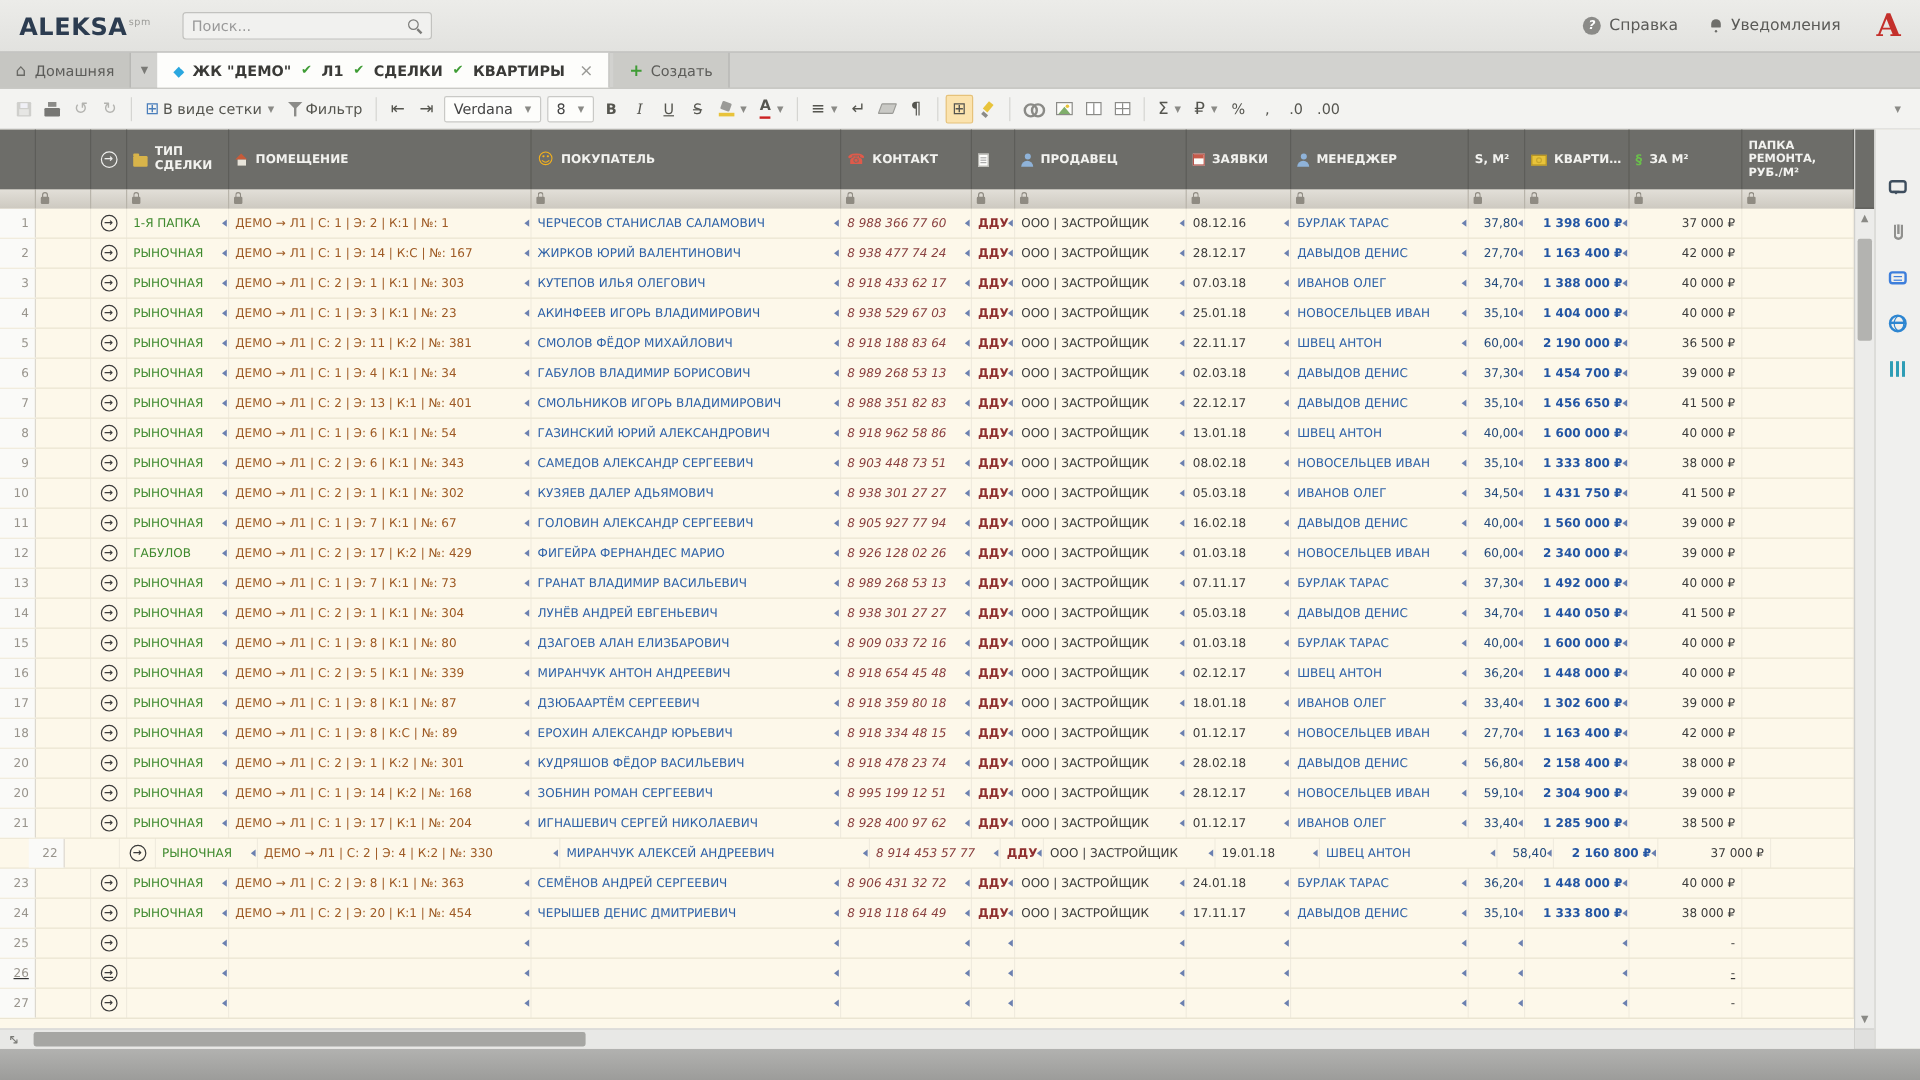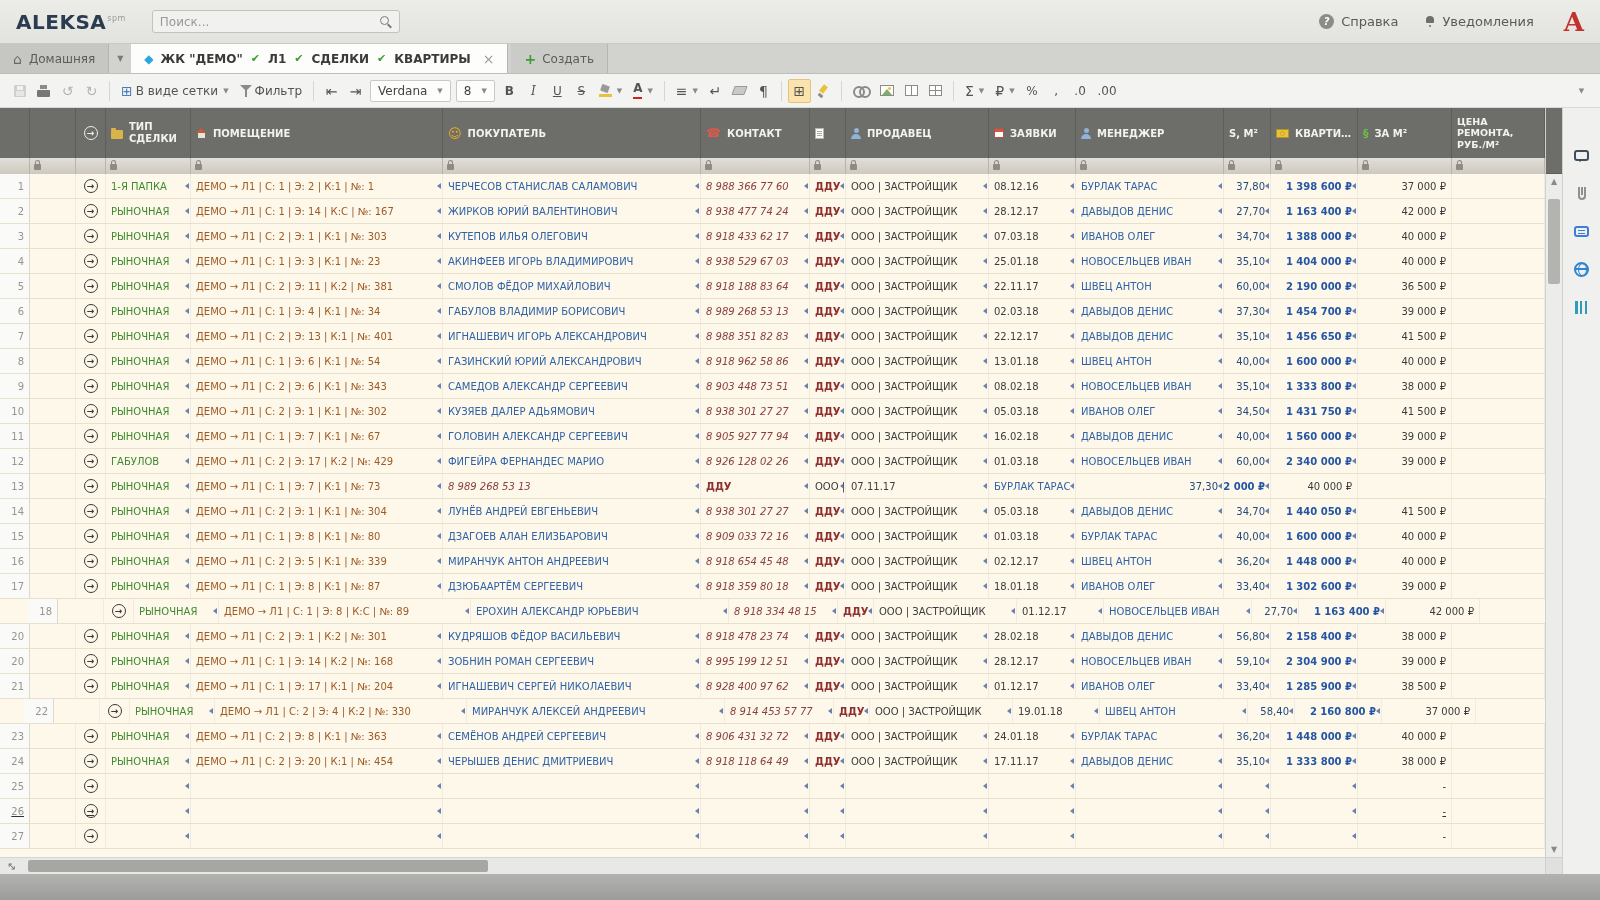--- a/index.html
+++ b/index.html
@@ -4,21 +4,21 @@
 <style>
   *{box-sizing:border-box;margin:0;padding:0}
   html,body{width:1600px;height:900px;overflow:hidden}
   body{font-family:"DejaVu Sans","Liberation Sans",sans-serif;background:#a5a5a3;color:#333}
   .app{width:1600px;height:900px;display:flex;flex-direction:column}
 
   
   .topbar{height:44px;background:linear-gradient(#ecece9,#e2e2df);border-bottom:1px solid #c9c9c6;display:flex;align-items:center;padding:0 16px;flex:none}
   .logo{font-weight:bold;font-size:20px;color:#2c3c50;letter-spacing:.5px;cursor:pointer}
   .logo sup{font-size:8px;color:#9a9a97;font-weight:normal;margin-left:1px}
-  .search{margin-left:26px;width:248px;height:23px;background:#f1f1ef;border:1px solid #c2c2bf;border-radius:3px;display:flex;align-items:center;padding:0 7px}
+  .search{margin-left:26px;width:208px;height:23px;background:#f1f1ef;border:1px solid #c2c2bf;border-radius:3px;display:flex;align-items:center;padding:0 7px}
   .search input{border:none;background:transparent;outline:none;flex:1;font-size:12px;color:#555;font-family:inherit}
   .search input::placeholder{color:#999}
   .magico{width:13px;height:13px;position:relative;flex:none;cursor:pointer}
   .magico::before{content:"";position:absolute;top:1px;left:1px;width:7px;height:7px;border:1.5px solid #7c7c79;border-radius:50%}
   .magico::after{content:"";position:absolute;bottom:1px;right:0;width:5px;height:2px;background:#7c7c79;transform:rotate(45deg)}
   .topbar-right{margin-left:auto;display:flex;align-items:center;gap:26px;font-size:13px;color:#5a5a57}
   .tbr-item{display:flex;align-items:center;cursor:pointer}
   .qicon{width:15px;height:15px;border-radius:50%;background:#8b8b88;color:#fff;font-size:10px;font-weight:bold;display:inline-flex;align-items:center;justify-content:center;margin-right:7px}
   .bellico{width:11px;height:11px;position:relative;display:inline-block;margin-right:7px}
   .bellico::before{content:"";position:absolute;top:0;left:1.5px;width:8px;height:7px;background:#6e6e6a;border-radius:4px 4px 1px 1px}
@@ -355,21 +355,21 @@
           </div>
           <div class="hcell h-price">
             <span class="hico ico-banknote"></span>
             <span class="hlabel">КВАРТИРЫ</span>
           </div>
           <div class="hcell h-pm2">
             <span class="hico ico-section">§</span>
             <span class="hlabel">ЗА М²</span>
           </div>
           <div class="hcell h-repair">
-            <span class="hlabel">ЦЕНА РЕМОНТА, РУБ./М²</span>
+            <span class="hlabel">ПАПКА РЕМОНТА, РУБ./М²</span>
           </div>
         </div>
       <div class="lock-row" id="lock-row" style="grid-template-columns: 30px 46px 30px 85px 252px 258px 109px 36px 143px 87px 148px 47px 87px 94px 93px;">
           <div class="lcell"></div>
           <div class="lcell">
             <span class="lockico"></span>
           </div>
           <div class="lcell"></div>
           <div class="lcell">
             <span class="lockico"></span>
@@ -524,21 +524,21 @@
             <div class="gcell c-repair"></div>
           </div>
           <div class="grow" style="grid-template-columns: 30px 46px 30px 85px 252px 258px 109px 36px 143px 87px 148px 47px 87px 94px 93px;">
             <div class="gcell c-rownum">7</div>
             <div class="gcell c-spacer"></div>
             <div class="gcell c-arrow">
               <span class="rowarrow">→</span>
             </div>
             <div class="gcell c-type mk">РЫНОЧНАЯ</div>
             <div class="gcell c-room mk">ДЕМО → Л1 | С: 2 | Э: 13 | К:1 | №: 401</div>
-            <div class="gcell c-buyer mk">ИГНАШЕВИЧ ИГОРЬ АЛЕКСАНДРОВИЧ</div>
+            <div class="gcell c-buyer mk">СМОЛЬНИКОВ ИГОРЬ ВЛАДИМИРОВИЧ</div>
             <div class="gcell c-contact mk">8 988 351 82 83</div>
             <div class="gcell c-doc mk">ДДУ</div>
             <div class="gcell c-seller mk">ООО | ЗАСТРОЙЩИК</div>
             <div class="gcell c-date mk">22.12.17</div>
             <div class="gcell c-manager mk">ДАВЫДОВ ДЕНИС</div>
             <div class="gcell c-s mk">35,10</div>
             <div class="gcell c-price mk">1 456 650 ₽</div>
             <div class="gcell c-pm2">41 500 ₽</div>
             <div class="gcell c-repair"></div>
           </div>
@@ -638,20 +638,21 @@
             <div class="gcell c-repair"></div>
           </div>
           <div class="grow" style="grid-template-columns: 30px 46px 30px 85px 252px 258px 109px 36px 143px 87px 148px 47px 87px 94px 93px;">
             <div class="gcell c-rownum">13</div>
             <div class="gcell c-spacer"></div>
             <div class="gcell c-arrow">
               <span class="rowarrow">→</span>
             </div>
             <div class="gcell c-type mk">РЫНОЧНАЯ</div>
             <div class="gcell c-room mk">ДЕМО → Л1 | С: 1 | Э: 7 | К:1 | №: 73</div>
+            <div class="gcell c-buyer mk">ГРАНАТ ВЛАДИМИР ВАСИЛЬЕВИЧ</div>
             <div class="gcell c-contact mk">8 989 268 53 13</div>
             <div class="gcell c-doc mk">ДДУ</div>
             <div class="gcell c-seller mk">ООО | ЗАСТРОЙЩИК</div>
             <div class="gcell c-date mk">07.11.17</div>
             <div class="gcell c-manager mk">БУРЛАК ТАРАС</div>
             <div class="gcell c-s mk">37,30</div>
             <div class="gcell c-price mk">1 492 000 ₽</div>
             <div class="gcell c-pm2">40 000 ₽</div>
             <div class="gcell c-repair"></div>
           </div>
@@ -724,21 +725,21 @@
             <div class="gcell c-contact mk">8 918 359 80 18</div>
             <div class="gcell c-doc mk">ДДУ</div>
             <div class="gcell c-seller mk">ООО | ЗАСТРОЙЩИК</div>
             <div class="gcell c-date mk">18.01.18</div>
             <div class="gcell c-manager mk">ИВАНОВ ОЛЕГ</div>
             <div class="gcell c-s mk">33,40</div>
             <div class="gcell c-price mk">1 302 600 ₽</div>
             <div class="gcell c-pm2">39 000 ₽</div>
             <div class="gcell c-repair"></div>
           </div>
-          <div class="grow" style="grid-template-columns: 30px 46px 30px 85px 252px 258px 109px 36px 143px 87px 148px 47px 87px 94px 93px; padding-left: 28px;">
+          <div class="grow" style="grid-template-columns: 30px 46px 30px 85px 252px 258px 109px 36px 143px 87px 148px 47px 87px 94px 93px;">
             <div class="gcell c-rownum">18</div>
             <div class="gcell c-spacer"></div>
             <div class="gcell c-arrow">
               <span class="rowarrow">→</span>
             </div>
             <div class="gcell c-type mk">РЫНОЧНАЯ</div>
             <div class="gcell c-room mk">ДЕМО → Л1 | С: 1 | Э: 8 | К:С | №: 89</div>
             <div class="gcell c-buyer mk">ЕРОХИН АЛЕКСАНДР ЮРЬЕВИЧ</div>
             <div class="gcell c-contact mk">8 918 334 48 15</div>
             <div class="gcell c-doc mk">ДДУ</div>

